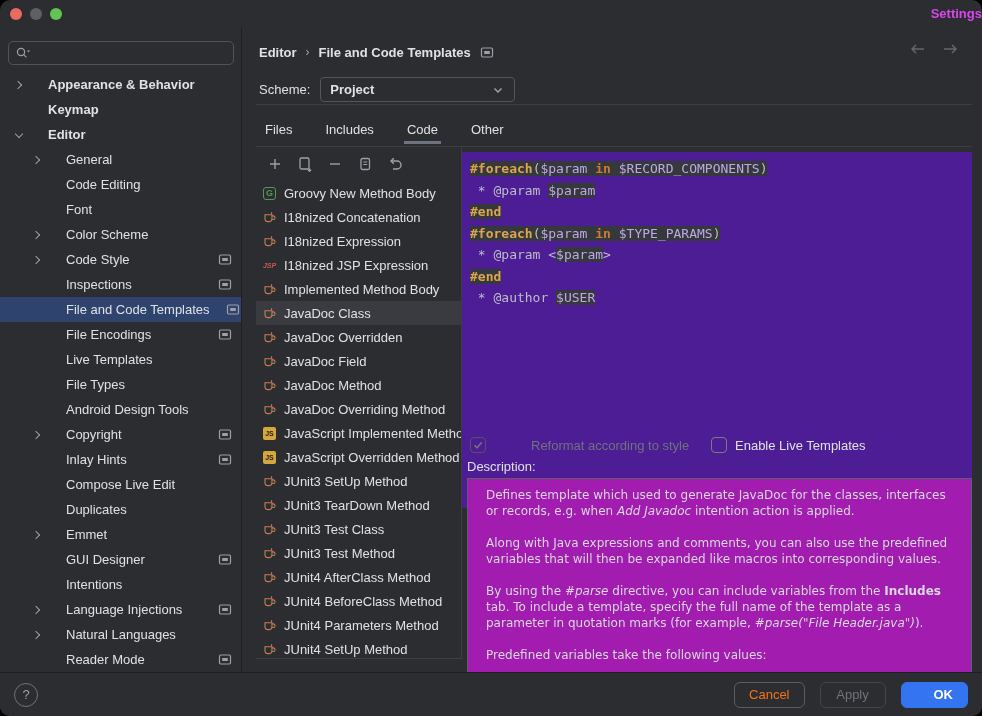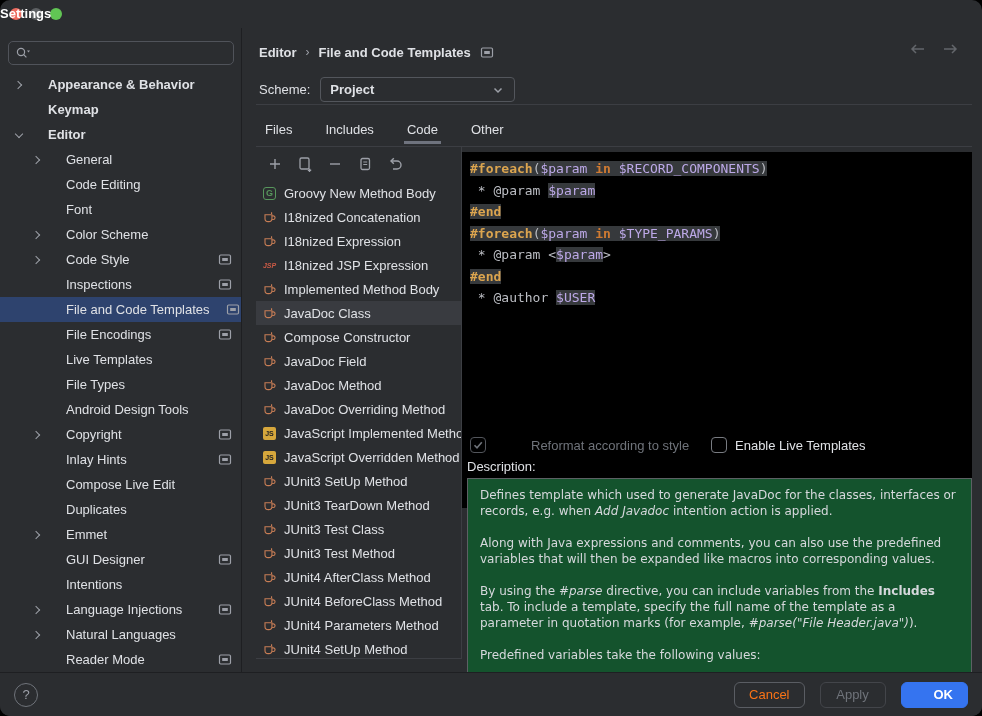--- a/index.html
+++ b/index.html
@@ -3,22 +3,22 @@
 <meta charset="utf-8">
 <style>
   html,body{margin:0;padding:0;background:#000;}
   .window{position:relative;width:982px;height:716px;background:#2B2D30;border-radius:10px;overflow:hidden;
           font-family:"Liberation Sans",sans-serif;font-size:13px;color:#DFE1E5;}
   
   .titlebar{position:absolute;top:0;left:0;right:0;height:28px;}
   .lights{position:absolute;left:10px;top:8px;display:flex;gap:8px;}
   .light{width:12px;height:12px;border-radius:50%;}
   .light.red{background:#EC6A5E;} .light.mid{background:#5E6164;} .light.grn{background:#61C554;}
-  .win-title{position:absolute;left:0;right:0;top:0;height:28px;line-height:28px;text-align:left;
-             font-weight:bold;color:#ffffff;}
+  .win-title{position:absolute;left:0;right:0;top:0;height:28px;line-height:28px;text-align:right;
+             font-weight:bold;color:#d946ef;}
   
   .sidebar{position:absolute;left:0;top:28px;width:242px;height:644px;border-right:1px solid #1E1F22;box-sizing:border-box;}
   .search{position:absolute;left:8px;top:13px;width:226px;height:24px;border:1px solid #50535A;border-radius:5px;
           display:flex;align-items:center;padding:0 6px;box-sizing:border-box;gap:2px;}
   .tree{position:absolute;top:44px;left:0;right:0;}
   .tree-item{height:25px;display:flex;align-items:center;padding-right:9px;cursor:default;gap:16px;}
   .tree-item.lvl0{padding-left:11px;}
   .tree-item.lvl1{padding-left:29px;}
   .tree-item.bold .tree-label{font-weight:bold;}
   .tree-item.selected{background:#2E436E;}
@@ -52,39 +52,39 @@
   .tbtn{width:20px;height:20px;display:flex;align-items:center;justify-content:center;}
   .tpl-row{height:24px;display:flex;align-items:center;padding-left:6px;gap:7px;white-space:nowrap;cursor:default;}
   .tpl-row.selected{background:#393B40;}
   .tpl-ic{width:15px;height:15px;flex:0 0 15px;display:flex;align-items:center;justify-content:center;}
   .ic-groovy{width:13px;height:13px;border:1.3px solid #57965C;border-radius:3px;color:#57965C;font-size:9px;font-weight:bold;
              display:flex;align-items:center;justify-content:center;box-sizing:border-box;}
   .ic-js{width:13px;height:13px;background:#D6A73C;border-radius:2px;color:#1E1F22;font-size:7px;font-weight:bold;
          display:flex;align-items:center;justify-content:center;}
   .ic-jsp{color:#CB5A45;font-size:7px;font-weight:bold;font-style:italic;}
   
-  .editor{position:absolute;left:462px;top:152px;width:510px;height:356px;background:#000000;
+  .editor{position:absolute;left:462px;top:152px;width:510px;height:356px;background:#4c1d95;
           font-family:"DejaVu Sans Mono",monospace;font-size:13px;padding:6px 0 0 8px;box-sizing:border-box;overflow:hidden;}
   .code-line{height:21.5px;line-height:21.5px;white-space:pre;}
   .box{background:#36393C;}
   .c-dir{color:#DCA54F;font-weight:bold;}
   .c-kw{color:#CE7A32;font-weight:bold;}
   .c-var{color:#BDA9E8;}
   .c-plain{color:#BCBEC4;}
   
   .opt{position:absolute;top:436px;height:18px;display:flex;align-items:center;gap:8px;}
   .opt.g1{left:470px;} .opt.g2{left:711px;}
   .cb{width:16px;height:16px;border-radius:4px;box-sizing:border-box;display:flex;align-items:center;justify-content:center;}
   .cb.dis{border:1px solid #53565C;}
   .cb.empty{border:1.6px solid #787B81;}
   .opt .dim{color:#6F737A;margin-left:37px;}
   
   .desc-label{position:absolute;left:467px;top:459px;}
-  .desc-panel{position:absolute;left:467px;top:478px;width:505px;height:202px;background:#14532d;border:1px solid #5D6064;
-              box-sizing:border-box;padding:8px 12px;overflow:hidden;color:#D6D8DC;
+  .desc-panel{position:absolute;left:467px;top:478px;width:505px;height:202px;background:#a21caf;border:1px solid #5D6064;
+              box-sizing:border-box;padding:8px 18px;overflow:hidden;color:#D6D8DC;
               font-family:"DejaVu Sans",sans-serif;font-size:12px;line-height:16px;}
   .desc-p{margin:0 0 16px;}
   .s-i{font-style:italic;} .s-b{font-weight:bold;}
   
   .footer{position:absolute;left:0;right:0;bottom:0;height:44px;border-top:1px solid #1E1F22;
           display:flex;align-items:center;padding:0 14px;box-sizing:border-box;background:#2B2D30;}
   .help{width:22px;height:22px;border:1px solid #6F737A;border-radius:50%;color:#9DA0A8;display:flex;
         align-items:center;justify-content:center;font-size:13px;}
   .btns{margin-left:auto;display:flex;gap:15px;}
   .btn{height:26px;min-width:66px;padding:0 14px;border-radius:6px;display:flex;align-items:center;justify-content:center;
@@ -528,21 +528,21 @@
         </div>
 
         <div class="tpl-row lvl0">
           <span class="tpl-ic">
             <svg width="15" height="15" viewBox="0 0 16 16">
               <path d="M3.2 5 h7.4 v4 a3.4 3.4 0 0 1 -3.4 3.4 H6.6 A3.4 3.4 0 0 1 3.2 9 z" fill="none" stroke="#C77D55" stroke-width="1.2"></path>
               <path d="M10.8 6.3 h1.2 a1.9 1.9 0 0 1 0 3.8 h-1.2" fill="none" stroke="#C77D55" stroke-width="1.2"></path>
               <path d="M10.2 2.4 v1.8" stroke="#C77D55" stroke-width="1.2"></path>
             </svg>
           </span>
-          <span class="tpl-label">Compose Constructor</span>
+          <span class="tpl-label">JavaDoc Overridden</span>
         </div>
 
         <div class="tpl-row lvl0">
           <span class="tpl-ic">
             <svg width="15" height="15" viewBox="0 0 16 16">
               <path d="M3.2 5 h7.4 v4 a3.4 3.4 0 0 1 -3.4 3.4 H6.6 A3.4 3.4 0 0 1 3.2 9 z" fill="none" stroke="#C77D55" stroke-width="1.2"></path>
               <path d="M10.8 6.3 h1.2 a1.9 1.9 0 0 1 0 3.8 h-1.2" fill="none" stroke="#C77D55" stroke-width="1.2"></path>
               <path d="M10.2 2.4 v1.8" stroke="#C77D55" stroke-width="1.2"></path>
             </svg>
           </span>

